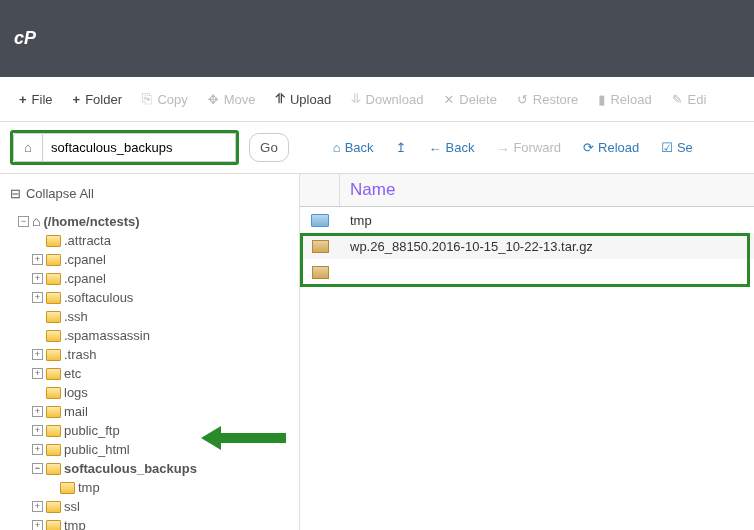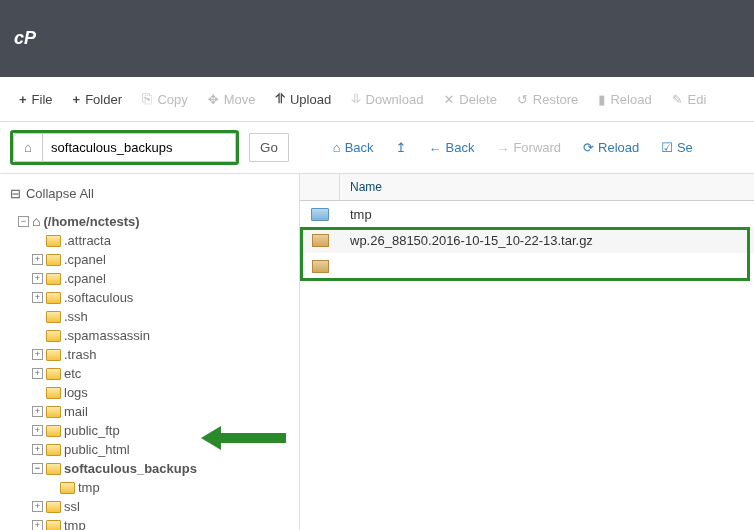--- a/index.html
+++ b/index.html
@@ -7,21 +7,21 @@
 .header { background: #474c55; color: #fff; padding: 28px 14px; display: flex; align-items: center; gap: 10px; }
 .header .logo { font-weight: bold; font-style: italic; font-size: 18px; }
 .header .title { font-size: 18px; font-weight: 300; }
 .toolbar { border-bottom: 1px solid #ddd; padding: 8px 10px; display: flex; gap: 2px; }
 .tbtn { display: flex; align-items: center; gap: 5px; padding: 6px 9px; color: #444; cursor: pointer; border-radius: 3px; font-size: 13px; }
 .tbtn.disabled { color: #bbb; cursor: default; }
 .navbar { border-bottom: 1px solid #ddd; padding: 8px 10px; display: flex; align-items: center; gap: 6px; }
 .path-group { display: flex; align-items: center; border: 3px solid #2a8a2a; border-radius: 3px; }
 .home-btn { padding: 6px 10px; border: 1px solid #ccc; background: #fff; cursor: pointer; color: #666; border-radius: 3px 0 0 3px; }
 .path-input { width: 193px; padding: 6px 8px; border: 1px solid #ccc; border-left: 0; font-size: 13px; }
-.go-btn { padding: 6px 10px; border: 1px solid #ccc; background: #fff; cursor: pointer; margin-left: 4px; border-radius: 1px; color: #555; }
+.go-btn { padding: 6px 10px; border: 1px solid #ccc; background: #fff; cursor: pointer; margin-left: 4px; border-radius: 10px; color: #555; }
 .gap { width: 24px; }
 .nbtn { display: flex; align-items: center; gap: 4px; padding: 5px 8px; color: #337ab7; cursor: pointer; font-size: 13px; }
 .nbtn.disabled { color: #bbb; cursor: default; }
 .body { display: flex; height: calc(530px - 44px - 42px - 44px); }
 .sidebar { width: 300px; border-right: 1px solid #ddd; padding: 8px 4px; overflow: hidden; }
 .collapse-all { padding: 4px 6px; color: #555; cursor: pointer; margin-bottom: 6px; display: flex; align-items: center; gap: 5px; }
 .tree { font-size: 13px; }
 .tree-node { display: flex; align-items: center; gap: 3px; padding: 2px 0; white-space: nowrap; }
 .expander { width: 11px; height: 11px; border: 1px solid #999; display: inline-flex; align-items: center; justify-content: center; font-size: 9px; line-height: 1; color: #666; cursor: pointer; background: #fff; }
 .expander.blank { border: 0; }
@@ -30,21 +30,21 @@
 .folder-icon.open { background: linear-gradient(#ffe9a8,#f5c23c); border: 1px solid #c9962a; border-radius: 1px; position: relative; }
 .home-icon-sm { color: #444; font-size: 14px; }
 .tree .lvl1 { margin-left: 14px; }
 .tree .lvl2 { margin-left: 28px; }
 .tree .lvl3 { margin-left: 42px; }
 .tree-node.bold { font-weight: bold; }
 .arrow-callout { position: absolute; left: 201px; top: 423px; pointer-events: none; }
 .main { flex: 1; overflow: hidden; }
 .grid-head { display: flex; border-bottom: 1px solid #ccc; background: #f8f8f8; }
 .grid-head .c0 { width: 40px; border-right: 1px solid #ddd; padding: 6px; }
-.grid-head .c1 { flex: 1; padding: 6px 10px; font-size: 12px; color: #0c4a6e; }
+.grid-head .c1 { flex: 1; padding: 6px 10px; font-size: 17px; color: #8b5cf6; }
 .grid-body { position: relative; }
 .row { display: flex; align-items: center; height: 26px; }
 .row .c0 { width: 40px; display: flex; align-items: center; justify-content: center; }
 .row .c1 { flex: 1; padding: 0 10px; font-size: 13px; color: #333; }
 .file-folder { width: 18px; height: 13px; background: linear-gradient(#b8d8f0,#7eb3dc); border: 1px solid #5a94c2; border-radius: 1px; }
 .file-box { width: 17px; height: 13px; background: linear-gradient(#e8cfa0,#d4a858); border: 1px solid #b8873e; }
 .highlight-box { position: absolute; border: 3px solid #2a8a2a; pointer-events: none; }
 </style>
 </head>
 <body>

